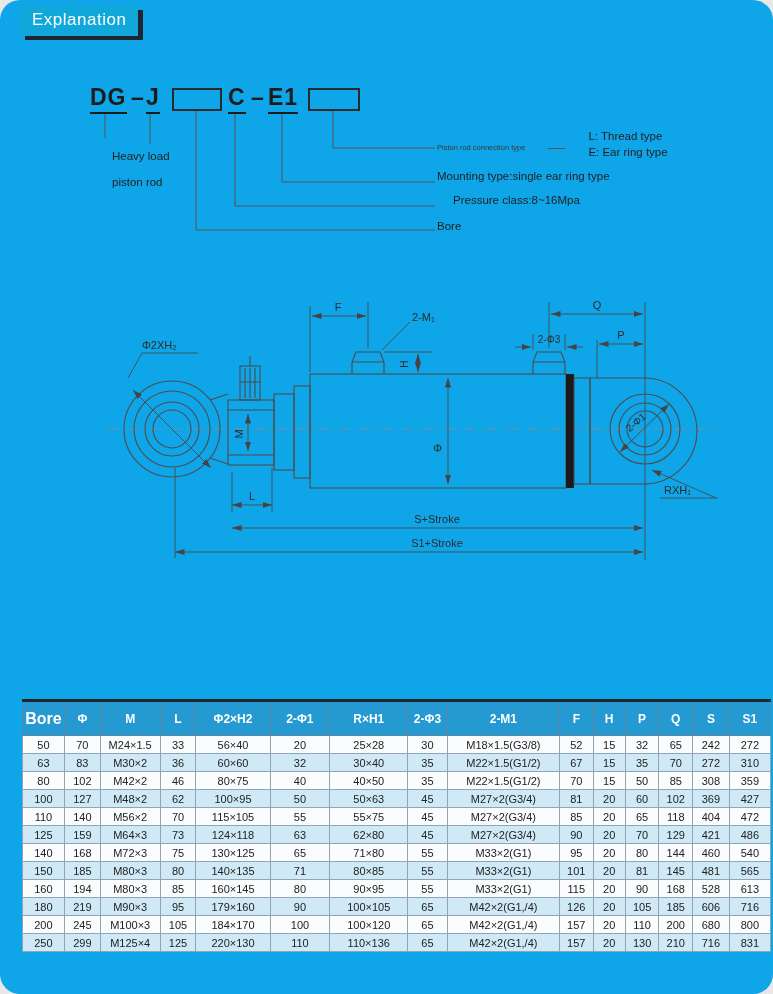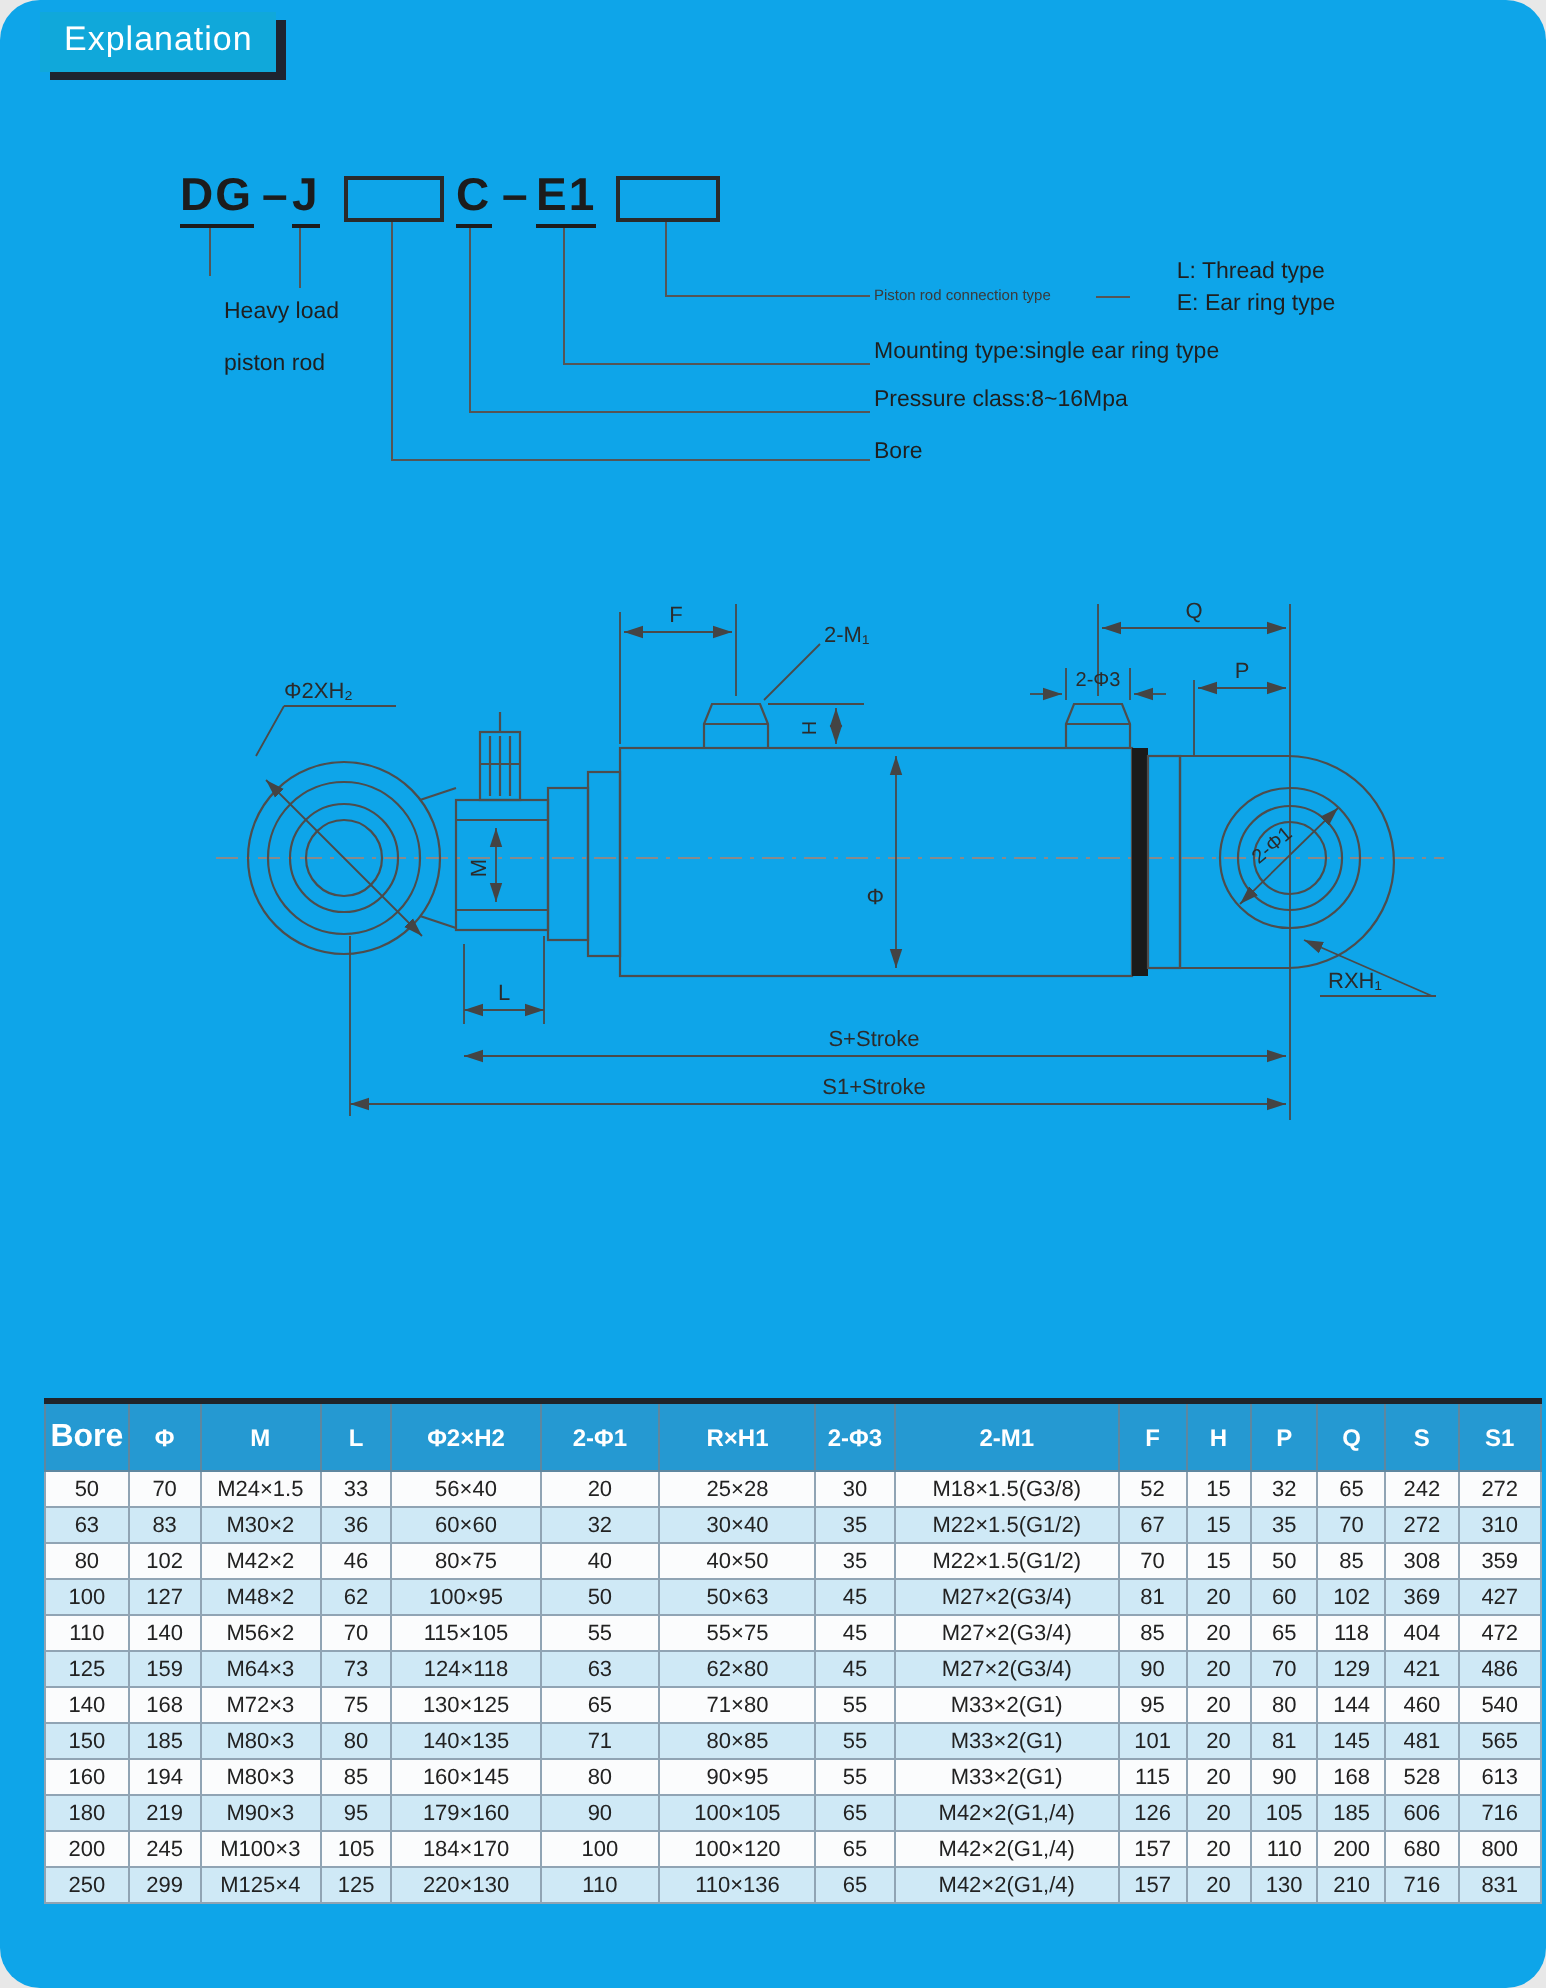--- a/index.html
+++ b/index.html
@@ -75,21 +75,21 @@
 
   <div class="conn-row" style="left:437px;top:128px">
     <span class="lbl-small" style="margin-top:7px">Piston rod connection type</span>
     <span class="conn-dash"></span>
     <span class="conn-col">
       <div>L: Thread type</div>
       <div>E: Ear ring type</div>
     </span>
   </div>
   <div class="lbl" style="left:437px;top:170px">Mounting type:single ear ring type</div>
-  <div class="lbl" style="left:437px;top:194px">Pressure class:8~16Mpa</div>
+  <div class="lbl" style="left:453px;top:194px">Pressure class:8~16Mpa</div>
   <div class="lbl" style="left:437px;top:220px">Bore</div>
 
   <svg class="drawing" viewBox="0 270 773 310">
     <defs>
       <marker id="arr" markerWidth="10" markerHeight="8" refX="9.5" refY="3.5" orient="auto-start-reverse" markerUnits="userSpaceOnUse">
         <path d="M0,0.4 L9.5,3.5 L0,6.6 Z" fill="#444"></path>
       </marker>
     </defs>
 
     <path class="cl" d="M108,429 H722"></path>

